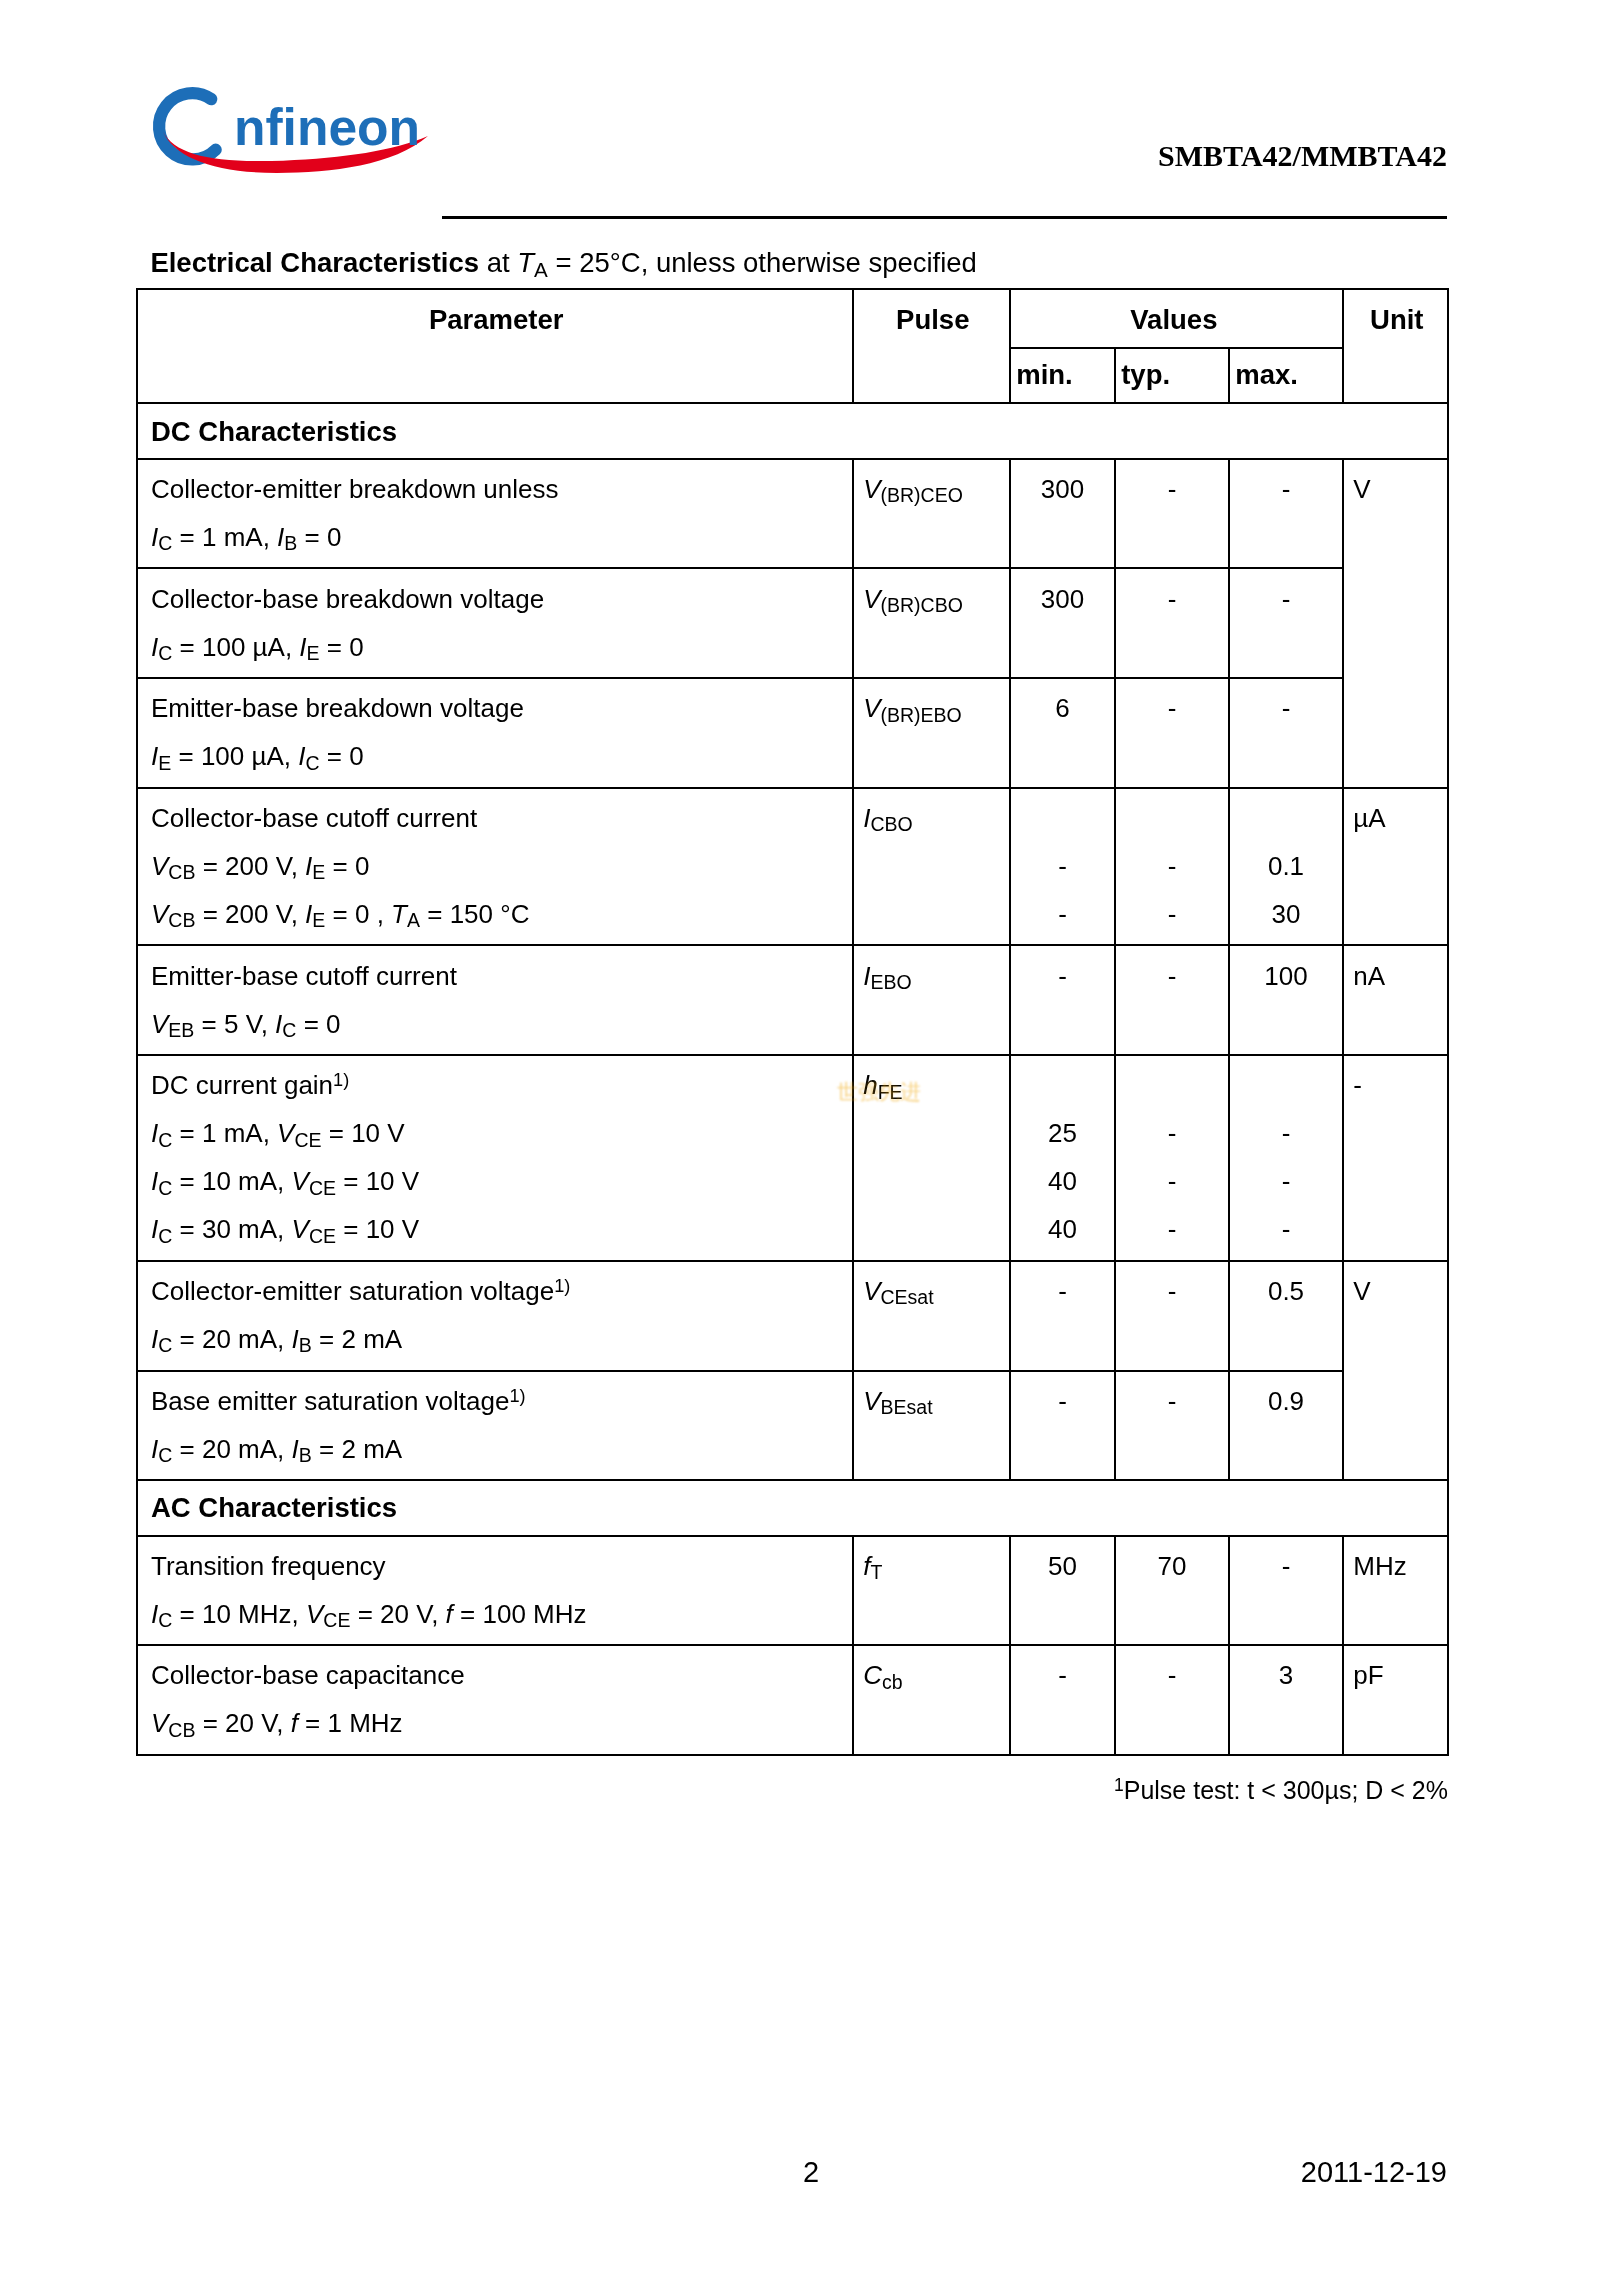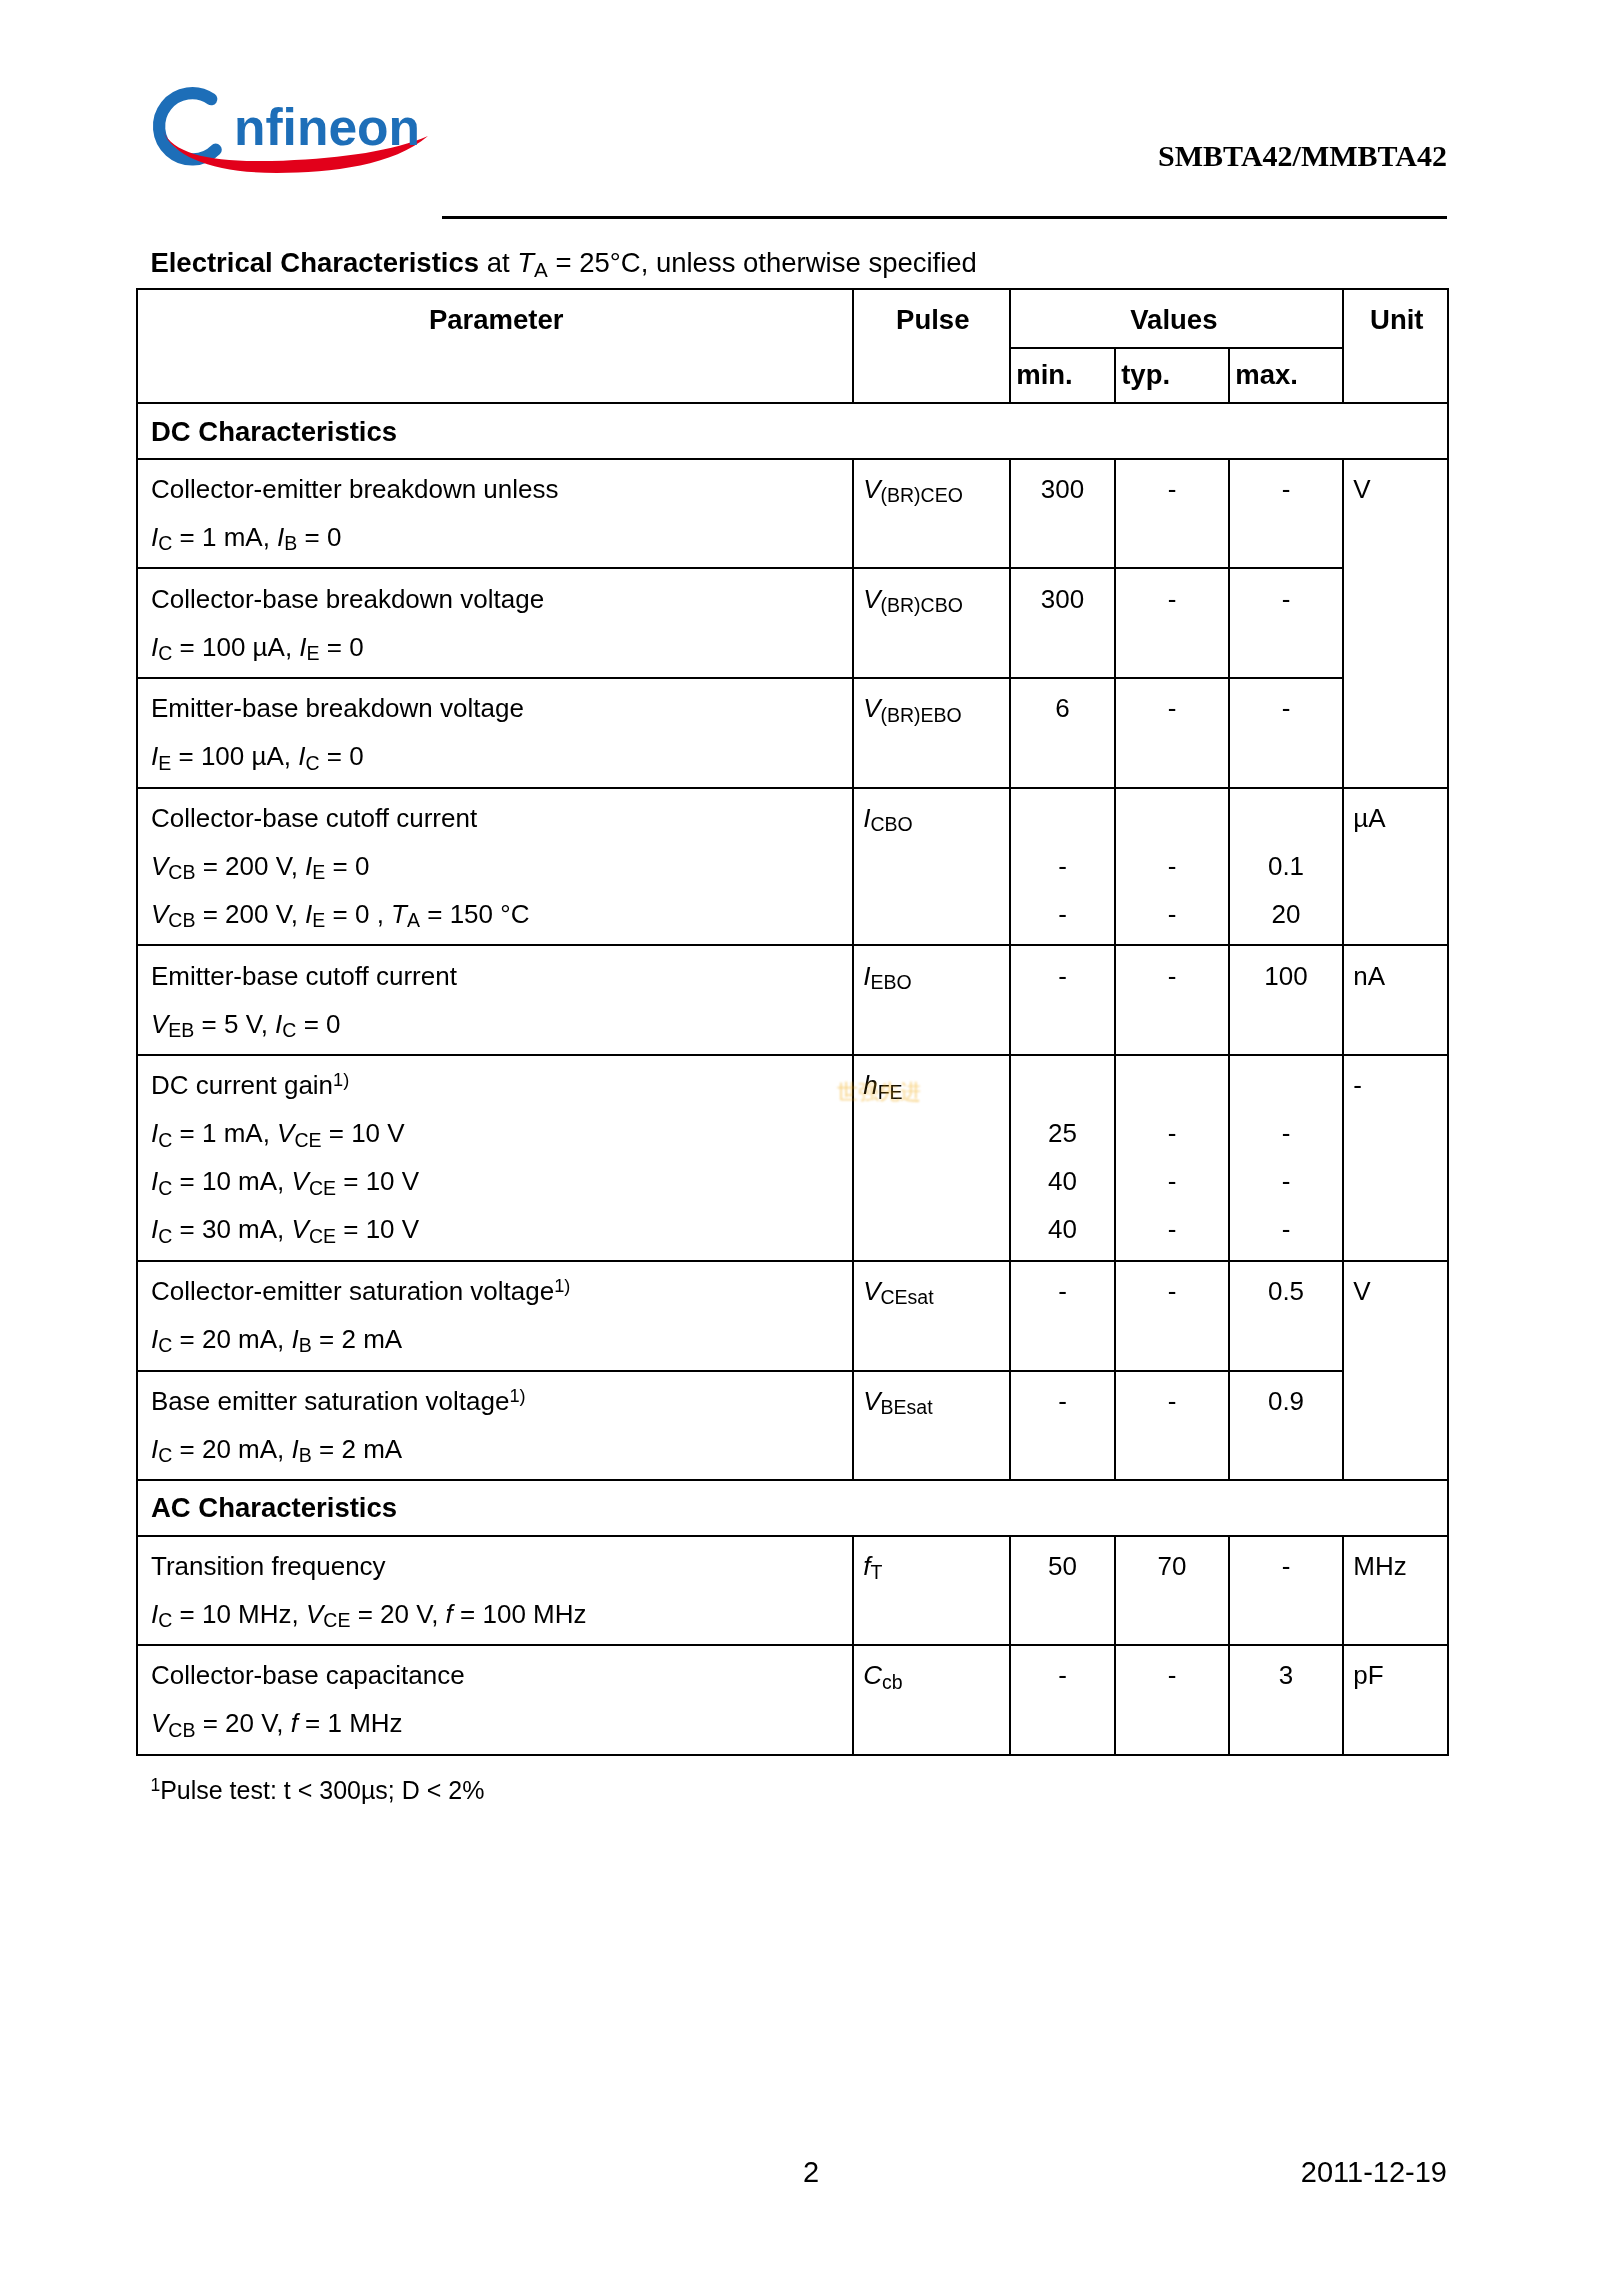--- a/index.html
+++ b/index.html
@@ -22,21 +22,21 @@
   thead th.sub-h{text-align:left;padding:7.9px 5.2px;}
   td.param{padding:5.2px 6.5px 6.5px 13px;font-size:26px;}
   td.symbol{padding:5.2px 3.9px 6.5px 9.2px;font-size:26px;}
   td.val{text-align:center;font-size:26px;padding:5.2px 0 6.5px 0;}
   td.unit{padding:5.2px 3.9px 6.5px 9.2px;font-size:26px;}
   .line{line-height:48px;height:48px;white-space:nowrap;}
   .section-row td{font-weight:bold;font-size:27.5px;padding:7.2px 6.5px 7.2px 13px;line-height:39px;}
   sub{font-size:75%;vertical-align:baseline;position:relative;top:0.22em;line-height:0;}
   sup{font-size:70%;vertical-align:baseline;position:relative;top:-0.45em;line-height:0;}
   
-  .footnote{margin:19.6px 0 0 14.4px;font-size:25px;}
+  .footnote{margin:19.6px 0 0 14.4px;font-size:25px;text-align:right;}
   .page-number{position:absolute;top:2156px;left:0;width:1622px;text-align:center;font-size:29px;}
   .footer-date{position:absolute;top:2156px;right:175px;font-size:29px;}
   .watermark{position:absolute;left:837px;top:1078px;font-size:21px;color:#f0a400;
              opacity:.5;filter:blur(1px);white-space:nowrap;}
 </style>
 </head>
 <body>
 
 <div class="logo">
   <svg viewBox="0 0 250 95" width="307" height="117">
@@ -149,21 +149,21 @@
             <div class="line">-</div>
           </td>
           <td class="val">
             <div class="line">&nbsp;</div>
             <div class="line">-</div>
             <div class="line">-</div>
           </td>
           <td class="val">
             <div class="line">&nbsp;</div>
             <div class="line">0.1</div>
-            <div class="line">20</div>
+            <div class="line">30</div>
           </td>
           <td class="unit">
             <div class="line">µA</div>
           </td>
         </tr>
         <tr>
           <td class="param">
             <div class="line">Emitter-base cutoff current</div>
             <div class="line"><i>V</i><sub>EB</sub> = 5 V, <i>I</i><sub>C</sub> = 0</div>
           </td>

